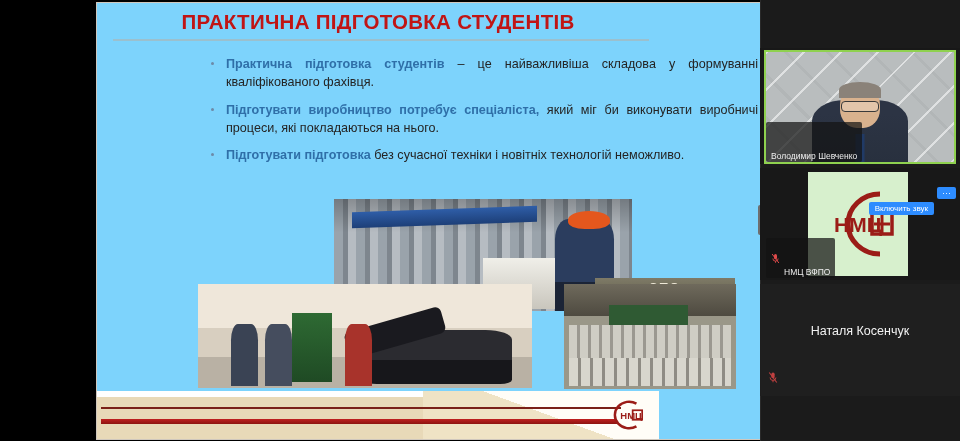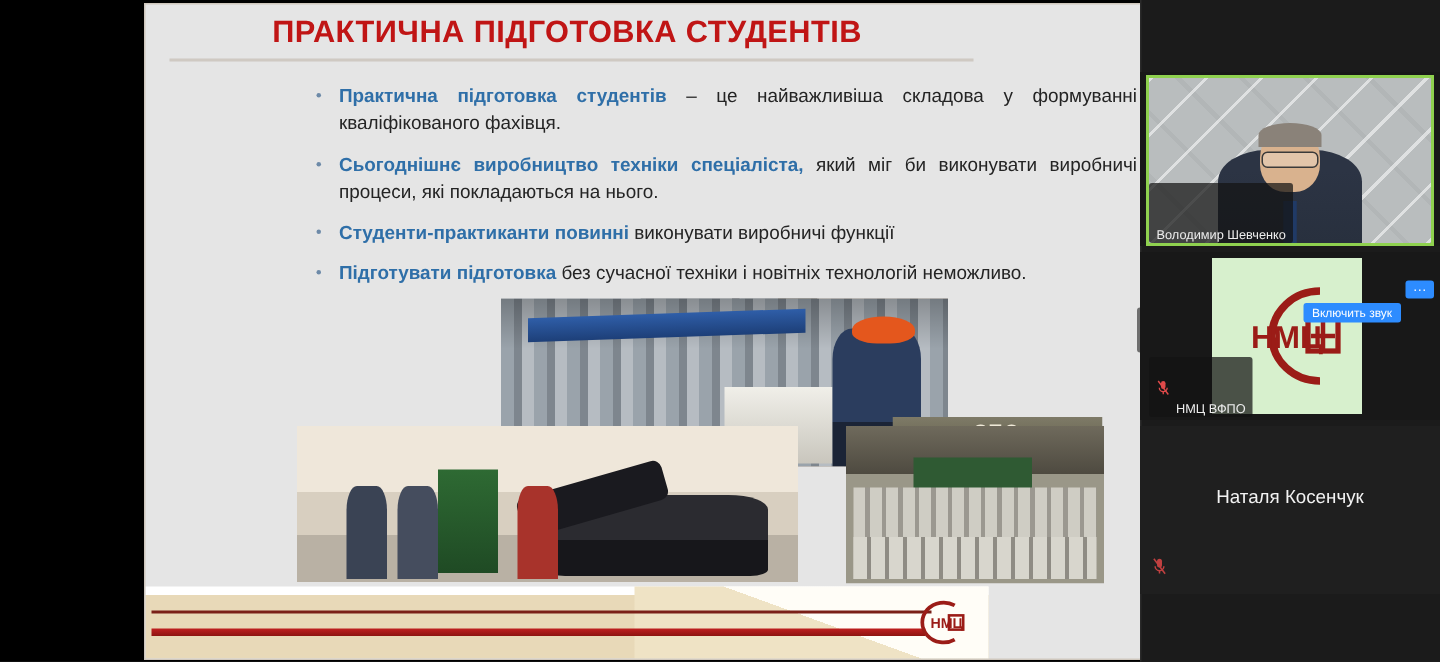--- a/index.html
+++ b/index.html
@@ -1,21 +1,21 @@
 <!DOCTYPE html>
 <html><head>
 <meta charset="utf-8">
 <style>
   html,body{margin:0;padding:0;background:#000;}
   body{width:960px;height:441px;overflow:hidden;font-family:"Liberation Sans",sans-serif;}
   .root{position:relative;width:960px;height:441px;background:#0a0a0a;}
 
   
   .share-stage{position:absolute;left:0;top:0;width:760px;height:441px;background:#000;}
-  .slide{position:absolute;left:97px;top:3px;width:680px;height:436px;background:#e5e5e5;
+  .slide{position:absolute;left:97px;top:3px;width:680px;height:436px;background:#7dd3fc;
          box-shadow:0 0 0 1px #cfc7bd;overflow:hidden;}
   .slide-edge{position:absolute;right:0;top:0;width:11px;height:100%;
               background:linear-gradient(90deg,#e8dcc4 0%,#d8c79f 55%,#fbf8f2 100%);}
 
   .slide-title{position:absolute;left:0;top:7px;width:562px;text-align:center;
                font-size:20.5px;font-weight:bold;color:#c01515;letter-spacing:.3px;}
   .title-rule{position:absolute;left:16px;top:36px;width:536px;height:2px;background:#b9ada0;opacity:.5;}
 
   .bullets{position:absolute;left:113px;top:52px;width:548px;}
   .bullet{position:relative;padding-left:16px;margin-bottom:9px;
@@ -141,24 +141,21 @@
     <div class="slide">
 
       <div class="slide-title">ПРАКТИЧНА ПІДГОТОВКА СТУДЕНТІВ</div>
       <div class="title-rule"></div>
 
       <div class="bullets">
         <div class="bullet">
           <span class="hl">Практична підготовка студентів</span><span> – це найважливіша складова у формуванні кваліфікованого фахівця.</span>
         </div>
         <div class="bullet">
-          <span class="hl">Сьогоднішнє виробництво техніки спеціаліста,</span><span> який міг би виконувати виробничі процеси, які покладаються на нього.</span>
-        </div>
-        <div class="bullet">
-          <span class="hl">Студенти-практиканти повинні</span><span> виконувати виробничі функції</span>
+          <span class="hl">Підготувати виробництво потребує спеціаліста,</span><span> який міг би виконувати виробничі процеси, які покладаються на нього.</span>
         </div>
         <div class="bullet">
           <span class="hl">Підготувати підготовка</span><span> без сучасної техніки і новітніх технологій неможливо.</span>
         </div>
       </div>
 
       <div class="ph ph-dark">
         <div class="f-dark">
             <div class="bar"></div>
             <div class="fig"></div>

